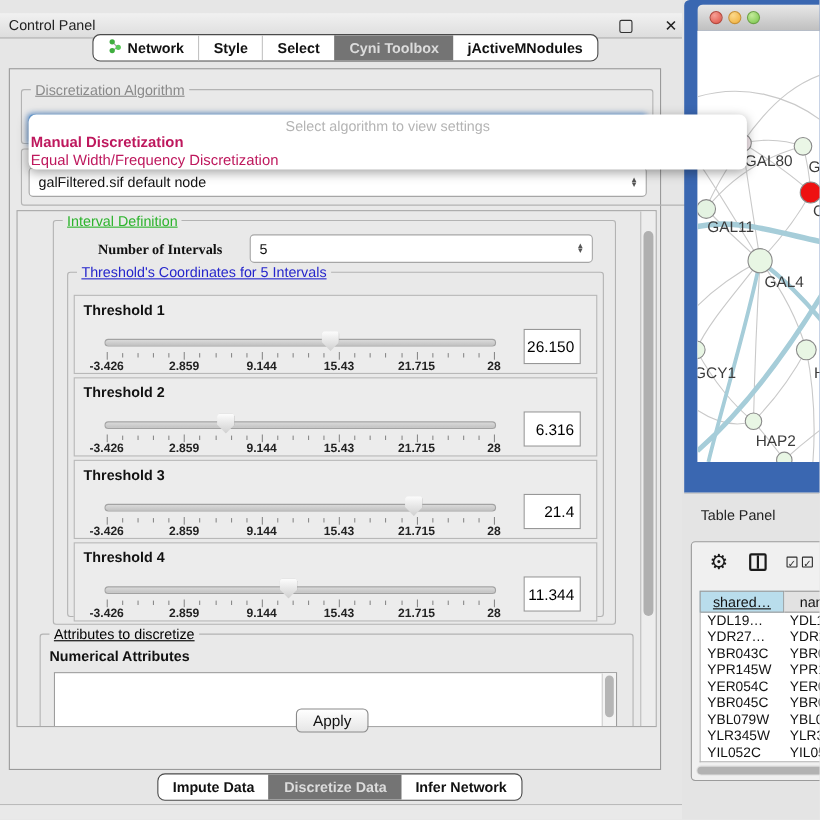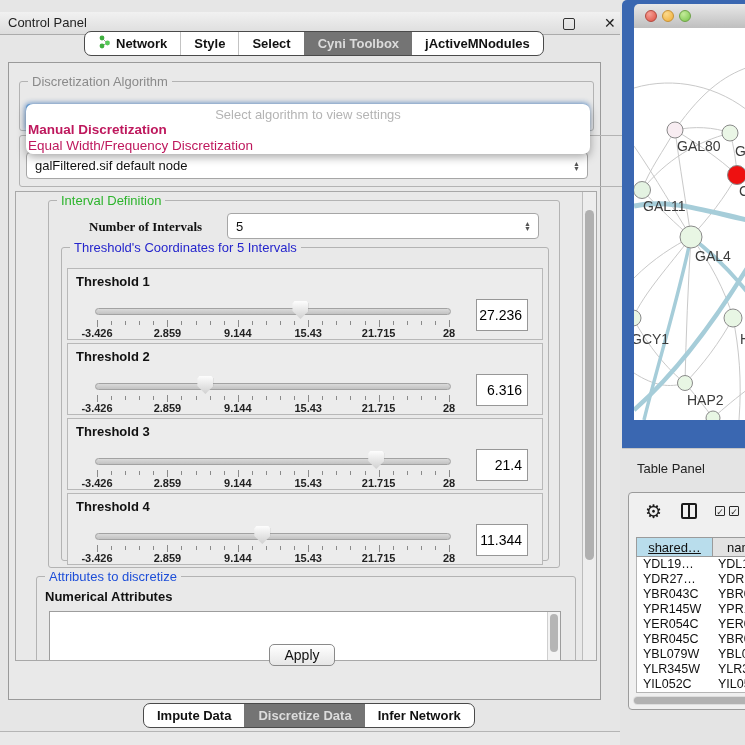--- a/index.html
+++ b/index.html
@@ -24,33 +24,33 @@
   .tab:first-child{border-left:none;}
   .tab.active{background:#747474;color:#dcdcdc;border-left-color:#747474;}
   .tab.active + .tab{border-left:none;}
   #top-tabs{left:84px;top:31px;}
   #bottom-tabs{left:143px;top:703px;}
 
   
   #outer-panel{left:8px;top:62px;width:593px;height:638px;background:#e9e9e9;border:1px solid #9a9a9a;box-sizing:border-box;}
 
   .groupbox{position:absolute;border:1px solid #b3b3b3;border-radius:3px;box-sizing:border-box;}
-  .grouptitle{position:absolute;top:-8px;left:8px;background:#e9e9e9;padding:0 4px;font-size:13px;}
+  .grouptitle{position:absolute;top:-8px;left:8px;background:#e9e9e9;padding:0 4px;font-size:13px;text-decoration:underline;}
   .combo{position:absolute;background:#ffffff;border:1px solid #a6a6a6;border-radius:4px;box-sizing:border-box;
          font-size:13px;color:#111;display:flex;align-items:center;padding-left:8px;}
   .combo .spin{position:absolute;right:7px;top:50%;transform:translateY(-50%);display:flex;flex-direction:column;
                font-size:7px;line-height:5px;color:#555;}
 
   
   #algo-group{left:10px;top:18px;width:575px;height:50px;}
   #algo-group .grouptitle{color:#8a8a8a;}
   #algo-combo{left:6px;top:22px;width:562px;height:27px;border:2px solid #6aa1d8;box-shadow:0 0 5px 1px rgba(110,160,220,.9);}
 
   
-  #algo-popup{left:6px;top:22px;width:564px;height:50px;background:#ffffff;border-radius:7px;
+  #algo-popup{left:6px;top:22px;width:653px;height:50px;background:#ffffff;border-radius:7px;
               box-shadow:0 3px 10px rgba(0,0,0,.35);z-index:30;overflow:hidden;}
   #popup-prompt{height:15px;padding-top:3px;text-align:center;color:#b4b4b4;font-size:13px;}
   .popup-opt{height:16px;padding-left:2px;font-size:13.5px;color:#be185d;line-height:16px;}
   .popup-opt.bold{font-weight:bold;}
 
   
   #tabledata-group{left:10px;top:72px;width:616px;height:52px;}
   #tabledata-combo{left:6px;top:16px;width:562px;height:27px;}
 
   
@@ -78,21 +78,21 @@
          filter:drop-shadow(0 0 1px #878787);}
   .ticks{position:absolute;left:2px;right:2px;top:19px;height:7px;}
   .tick{position:absolute;top:1px;width:1px;height:4px;background:#8a8a8a;}
   .tick.major{top:0;height:7px;}
   .tick-labels{position:absolute;left:2px;right:2px;top:26px;height:12px;}
   .tick-label{position:absolute;transform:translateX(-50%);font-size:11px;font-weight:bold;color:#222;white-space:nowrap;}
   .value-box{position:absolute;right:14px;top:30px;width:52px;height:32px;background:#ffffff;border:1px solid #979797;
              box-sizing:border-box;font-size:14px;color:#000;text-align:right;line-height:30px;padding-right:5px;}
 
   #attr-group{left:20px;top:384px;width:540px;height:100px;}
-  #attr-group > .grouptitle{color:#1d4ed8;}
+  #attr-group > .grouptitle{color:#000000;}
   #attr-heading{left:8px;top:12px;font-size:13px;font-weight:bold;color:#111;}
   #attr-list{left:12px;top:34px;width:512px;height:60px;background:#ffffff;border:1px solid #9d9d9d;box-sizing:border-box;overflow:hidden;}
   .attr-item{height:17px;line-height:17px;padding-left:12px;font-size:13px;color:#111;}
   #attr-scrollbar{position:absolute;right:0;top:0;width:13px;height:100%;background:#f3f3f3;border-left:1px solid #cfcfcf;box-sizing:border-box;}
   #attr-scroll-thumb{position:absolute;right:2px;top:2px;width:8px;height:38px;background:#b5b5b5;border-radius:4px;}
 
   #apply-btn{left:260px;top:581px;width:66px;height:22px;background:linear-gradient(#ffffff,#e6e6e6);
              border:1px solid #8a8a8a;border-radius:5px;font-size:14px;color:#111;text-align:center;line-height:20px;box-sizing:border-box;}
 
   
@@ -238,21 +238,21 @@
                     </div>
                     <div class="tick-labels">
                       <div class="tick-label" style="left: 0%;">-3.426</div>
                       <div class="tick-label" style="left: 20%;">2.859</div>
                       <div class="tick-label" style="left: 40%;">9.144</div>
                       <div class="tick-label" style="left: 60%;">15.43</div>
                       <div class="tick-label" style="left: 80%;">21.715</div>
                       <div class="tick-label" style="left: 100%;">28</div>
                     </div>
                   </div>
-                  <div class="value-box">27.236</div>
+                  <div class="value-box">26.150</div>
                 </div>
                 <div class="thr-panel" style="top: 95px;">
                   <div class="thr-title">Threshold 2</div>
                   <div class="slider-zone">
                     <div class="track"></div>
                     <div class="thumb" style="left: calc(31% - 8px);"></div>
                     <div class="ticks">
                       <div class="tick major" style="left: 0%;"></div>
                       <div class="tick" style="left: 4%;"></div>
                       <div class="tick" style="left: 8%;"></div>

